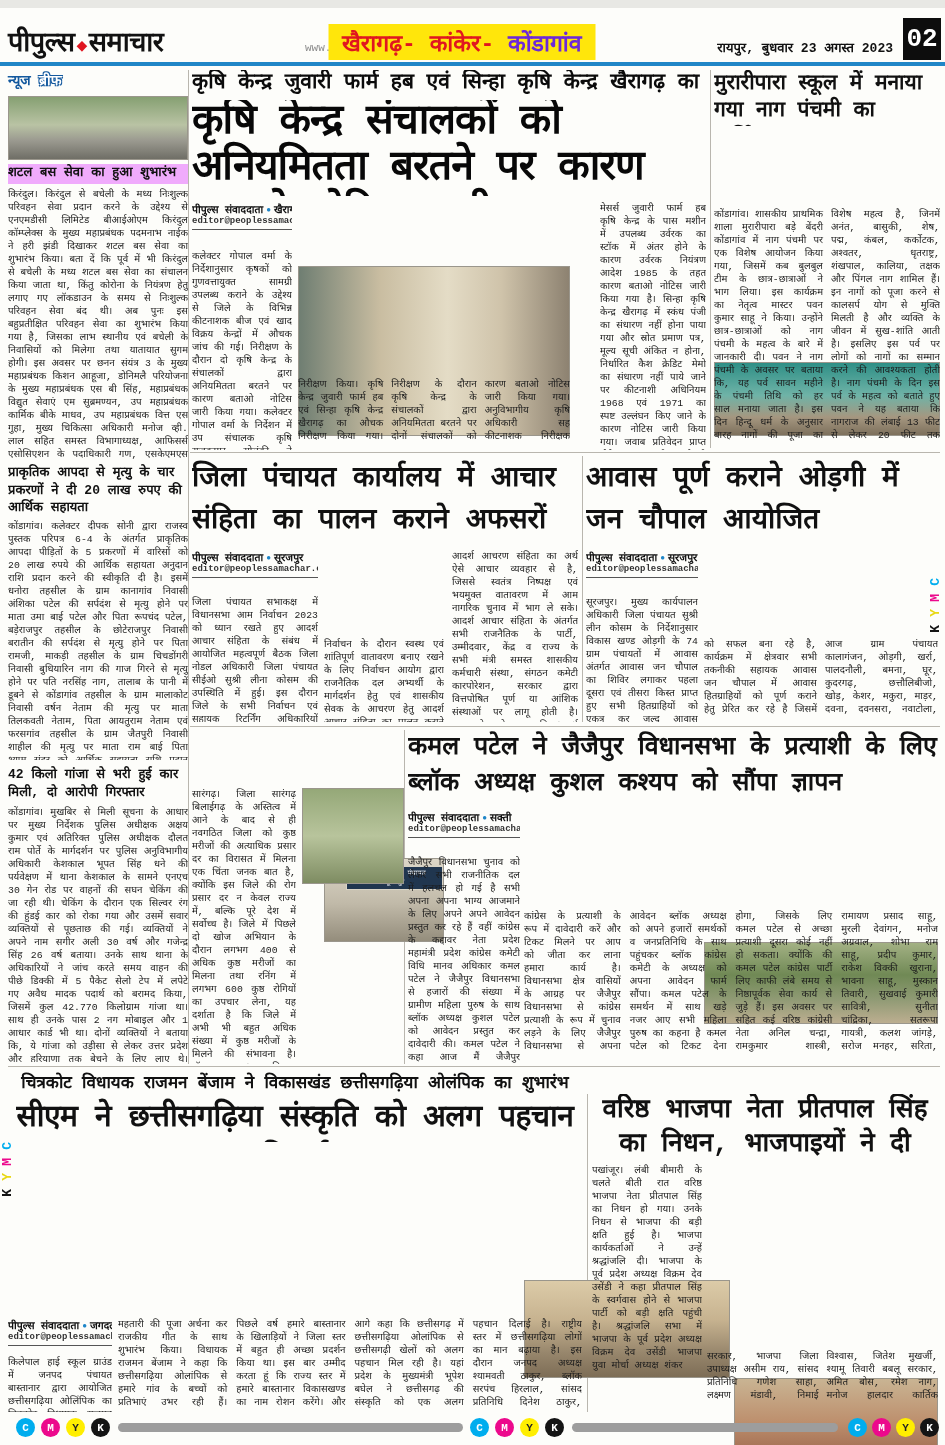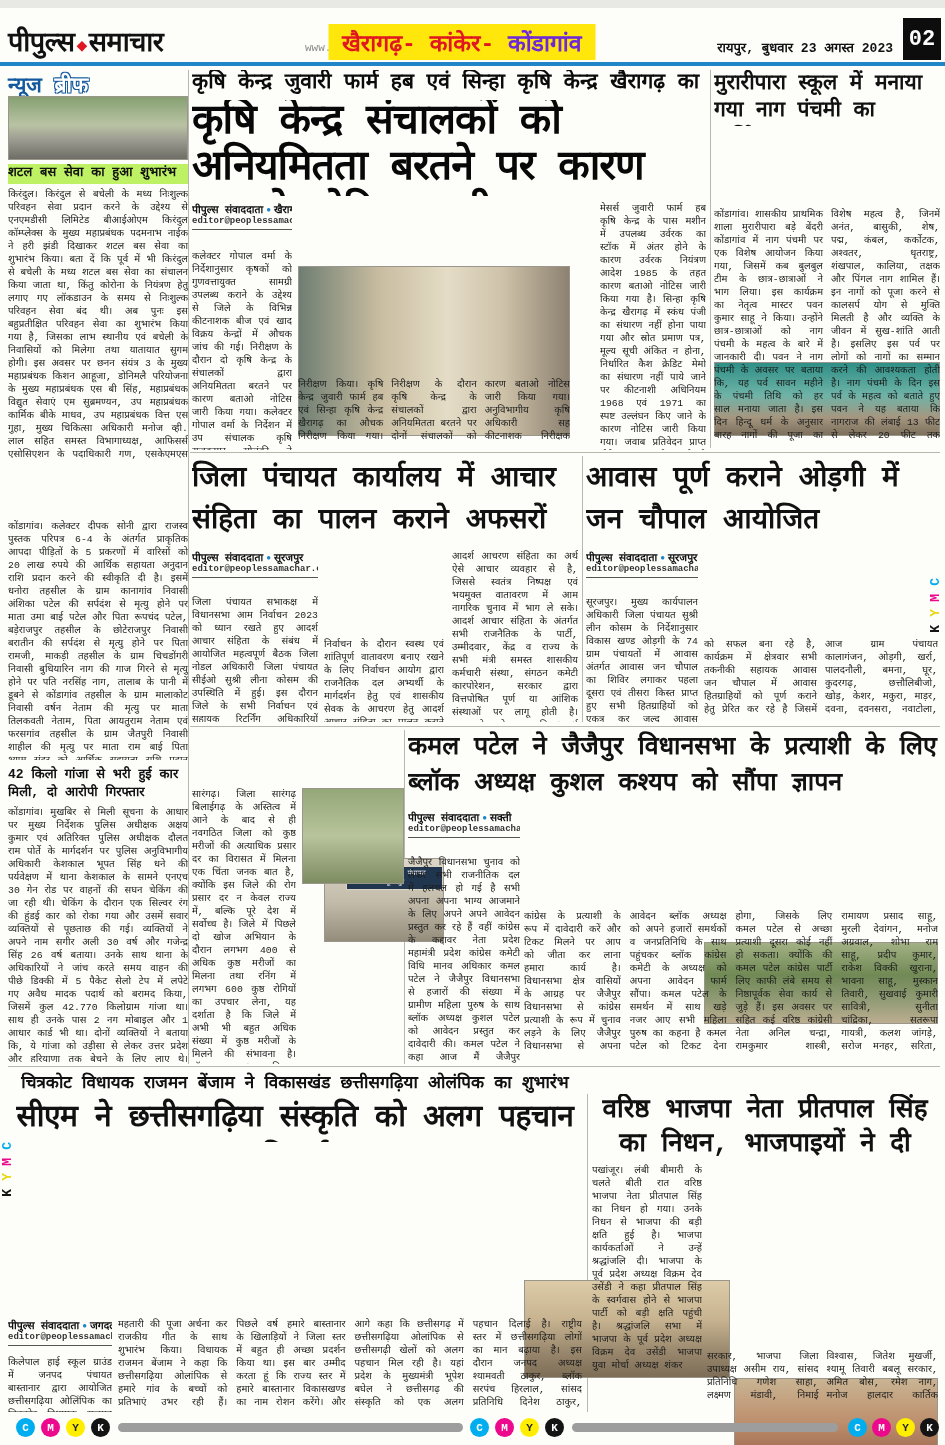--- a/index.html
+++ b/index.html
@@ -7,40 +7,40 @@
         font-family:Liberation Mono, monospace;color:#111;overflow:hidden;}
   .abs{position:absolute;box-sizing:border-box;}
   
   .logo{font-size:27px;font-weight:bold;letter-spacing:-0.5px;white-space:nowrap;}
   .logo .dia{color:#e01620;font-size:18px;padding:0 2px;}
   .site{font-size:11px;color:#8a8a8a;}
   .edition{background:#ffe60b;padding:2px 14px;font-size:23px;font-weight:bold;white-space:nowrap;}
   .edition .p1{color:#e01620;}
   .edition .p2{color:#6d28d9;}
   .dateline{font-size:13px;font-weight:bold;white-space:nowrap;}
-  .pagebox{background:#0d0d0d;color:#fff;font-size:22px;font-weight:bold;
+  .pagebox{background:#0d0d0d;color:#fff;font-size:26px;font-weight:bold;
            display:flex;align-items:center;justify-content:center;}
   .bluerule{background:#2086c7;}
   
   .vline{width:1px;background:#b9b6ae;}
   .hline{height:1px;background:#b9b6ae;}
   
   .h-kicker{font-size:21px;font-weight:bold;line-height:1.25;color:#0b0b0b;white-space:nowrap;overflow:hidden;}
   .h-lead{font-size:41px;font-weight:bold;line-height:1.12;color:#080808;letter-spacing:-1px;overflow:hidden;}
   .h-nag{font-size:21px;font-weight:bold;line-height:1.3;overflow:hidden;}
   .h-mid{font-size:28px;font-weight:bold;line-height:1.5;overflow:hidden;}
   .h-kushth{font-size:18px;font-weight:bold;line-height:1.45;overflow:hidden;}
   .h-kamal{font-size:25px;font-weight:bold;line-height:1.42;text-align:left;overflow:hidden;}
   .h-cm{font-size:30px;font-weight:bold;text-align:center;overflow:hidden;letter-spacing:-0.5px;}
   .h-cm-kicker{font-size:17px;font-weight:bold;text-align:center;overflow:hidden;}
   .h-pritpal{font-size:26px;font-weight:bold;line-height:1.3;text-align:center;overflow:hidden;}
   .h-brief{font-size:13px;font-weight:bold;line-height:1.35;overflow:hidden;}
-  .hl-yellow{background:#bef264;}
-  
-  .nbt{font-size:21px;font-weight:bold;color:#14599e;white-space:nowrap;}
+  .hl-yellow{background:#f0abfc;}
+  
+  .nbt{font-size:14px;font-weight:bold;color:#14599e;white-space:nowrap;}
   .nbt .outline{color:#fff;text-shadow:-1px -1px 0 #14599e,1px -1px 0 #14599e,-1px 1px 0 #14599e,1px 1px 0 #14599e;}
   
   .byline{border-bottom:1px solid #555;padding-bottom:3px;}
   .byline .row1{font-size:10.5px;font-weight:bold;white-space:nowrap;overflow:hidden;}
   .bdot::before{content:"\25CF";color:#1f86c8;font-size:8px;padding:0 3px;vertical-align:1px;}
   .byline .row2{font-size:9px;font-weight:bold;color:#333;white-space:nowrap;overflow:hidden;}
   
   .bt{font-size:9.8px;line-height:1.33;text-align:justify;color:#1c1c1c;overflow:hidden;
       -webkit-hyphens:auto;hyphens:auto;}
   .c2{column-count:2;column-gap:8px;}
@@ -94,20 +94,21 @@
   <div class="abs hline" style="left:190px;top:718px;width:750px;"></div>
   <div class="abs hline" style="left:8px;top:1058px;width:932px;"></div>
 
   <div class="abs nbt" style="left:8px;top:62px;">
     <span>न्यूज</span>
     <span class="outline">ब्रीफ</span>
   </div>
   <div class="abs photo ph-bus" style="left:8px;top:88px;width:180px;height:64px;"></div>
   <div class="abs h-brief hl-yellow" style="left:8px;top:156px;width:180px;height:20px;">शटल बस सेवा का हुआ शुभारंभ</div>
   <div class="abs bt" style="left:8px;top:180px;width:180px;height:272px;">किरंदुल। किरंदुल से बचेली के मध्य निःशुल्क परिवहन सेवा प्रदान करने के उद्देश्य से एनएमडीसी लिमिटेड बीआईओएम किरंदुल कॉम्प्लेक्स के मुख्य महाप्रबंधक पदमनाभ नाईक ने हरी झंडी दिखाकर शटल बस सेवा का शुभारंभ किया। बता दें कि पूर्व में भी किरंदुल से बचेली के मध्य शटल बस सेवा का संचालन किया जाता था, किंतु कोरोना के नियंत्रण हेतु लगाए गए लॉकडाउन के समय से निःशुल्क परिवहन सेवा बंद थी। अब पुनः इस बहुप्रतीक्षित परिवहन सेवा का शुभारंभ किया गया है, जिसका लाभ स्थानीय एवं बचेली के निवासियों को मिलेगा तथा यातायात सुगम होगी। इस अवसर पर छनन संयंत्र 3 के मुख्य महाप्रबंधक किशन आहूजा, डोनिमलै परियोजना के मुख्य महाप्रबंधक एस बी सिंह, महाप्रबंधक विद्युत सेवाएं एम सुब्रमण्यन, उप महाप्रबंधक कार्मिक बीके माधव, उप महाप्रबंधक वित्त एस गुहा, मुख्य चिकित्सा अधिकारी मनोज व्ही. लाल सहित समस्त विभागाध्यक्ष, आफिसर्स एसोसिएशन के पदाधिकारी गण, एसकेएमएस के अध्यक्ष के साजी, सचिव राजेश संधु, एमएसडब्ल्यूयू के अध्यक्ष विनोद कश्यप, सचिव ए के सिंह, एमएमडब्ल्यूयू बचेली के अध्यक्ष देवाशीष पाल, सचिव आशीष यादव, मधुकर सिताप राव, राजेंद्र यादव, नरसिंहा रेड्डी, समस्त अधिकारी तथा दोनों श्रम संघों के पदाधिकारी विशेष रूप से उपस्थित थे।</div>
+  <div class="abs h-brief" style="left:8px;top:456px;width:180px;height:52px;">प्राकृतिक आपदा से मृत्यु के चार प्रकरणों ने दी 20 लाख रुपए की आर्थिक सहायता</div>
   <div class="abs bt" style="left:8px;top:512px;width:180px;height:240px;">कोंडागांव। कलेक्टर दीपक सोनी द्वारा राजस्व पुस्तक परिपत्र 6-4 के अंतर्गत प्राकृतिक आपदा पीड़ितों के 5 प्रकरणों में वारिसों को 20 लाख रुपये की आर्थिक सहायता अनुदान राशि प्रदान करने की स्वीकृति दी है। इसमें धनोरा तहसील के ग्राम कानागांव निवासी अंशिका पटेल की सर्पदंश से मृत्यु होने पर माता उमा बाई पटेल और पिता रूपचंद पटेल, बड़ेराजपुर तहसील के छोटेराजपुर निवासी बरातीन की सर्पदंश से मृत्यु होने पर पिता रामजी, माकड़ी तहसील के ग्राम चिचडोंगरी निवासी बुधियारिन नाग की गाज गिरने से मृत्यु होने पर पति नरसिंह नाग, तालाब के पानी में डूबने से कोंडागांव तहसील के ग्राम मालाकोट निवासी वर्षन नेताम की मृत्यु पर माता तिलकवती नेताम, पिता आयतुराम नेताम एवं फरसगांव तहसील के ग्राम जैतपुरी निवासी शाहील की मृत्यु पर माता राम बाई पिता श्याम सुंदर को आर्थिक सहायता राशि प्रदान की जाएगी। जिसमें प्रत्येक प्रकरण में चार-चार लाख रुपये की आर्थिक सहायता प्रदान करने की स्वीकृति दी गयी है।</div>
   <div class="abs h-brief" style="left:8px;top:758px;width:180px;height:36px;">42 किलो गांजा से भरी हुई कार मिली, दो आरोपी गिरफ्तार</div>
   <div class="abs bt" style="left:8px;top:798px;width:180px;height:256px;">कोंडागांव। मुखबिर से मिली सूचना के आधार पर मुख्य निर्देशक पुलिस अधीक्षक अक्षय कुमार एवं अतिरिक्त पुलिस अधीक्षक दौलत राम पोर्ते के मार्गदर्शन पर पुलिस अनुविभागीय अधिकारी केशकाल भूपत सिंह धने की पर्यवेक्षण में थाना केशकाल के सामने एनएच 30 गेन रोड पर वाहनों की सघन चेकिंग की जा रही थी। चेकिंग के दौरान एक सिल्वर रंग की हुंडई कार को रोका गया और उसमें सवार व्यक्तियों से पूछताछ की गई। व्यक्तियों ने अपने नाम सगीर अली 30 वर्ष और गजेन्द्र सिंह 26 वर्ष बताया। उनके साथ थाना के अधिकारियों ने जांच करते समय वाहन की पीछे डिक्की में 5 पैकेट सेलो टेप में लपेटे गए अवैध मादक पदार्थ को बरामद किया, जिसमें कुल 42.770 किलोग्राम गांजा था। साथ ही उनके पास 2 नग मोबाइल और 1 आधार कार्ड भी था। दोनों व्यक्तियों ने बताया कि, ये गांजा को उड़ीसा से लेकर उत्तर प्रदेश और हरियाणा तक बेचने के लिए लाए थे। बरामद किए गए गांजे की मूल्य बाजार के अनुसार लगभग 4 लाख 27 हजार 700 रुपये हैं। इसके परिणामस्वरूप दोनों आरोपियों के खिलाफ अपराध क्रमांक 68, धारा 20 (ख) एनडीपीएस एक्ट के तहत मुकदमा दर्ज किया गया।</div>
 
   <div class="abs h-kicker" style="left:192px;top:62px;width:516px;height:28px;">कृषि केन्द्र जुवारी फार्म हब एवं सिन्हा कृषि केन्द्र खैरागढ़ का किया निरीक्षण</div>
   <div class="abs h-lead" style="left:192px;top:92px;width:516px;height:96px;">कृषि केन्द्र संचालकों को अनियमितता बरतने पर कारण बताओ नोटिस जारी</div>
   <div class="abs byline" style="left:192px;top:194px;width:100px;">
     <div class="row1"><span>पीपुल्स संवाददाता</span><span class="bdot"></span><span>खैरागढ़</span></div>
     <div class="row2">editor@peoplessamachar.co.in</div>
   </div>

